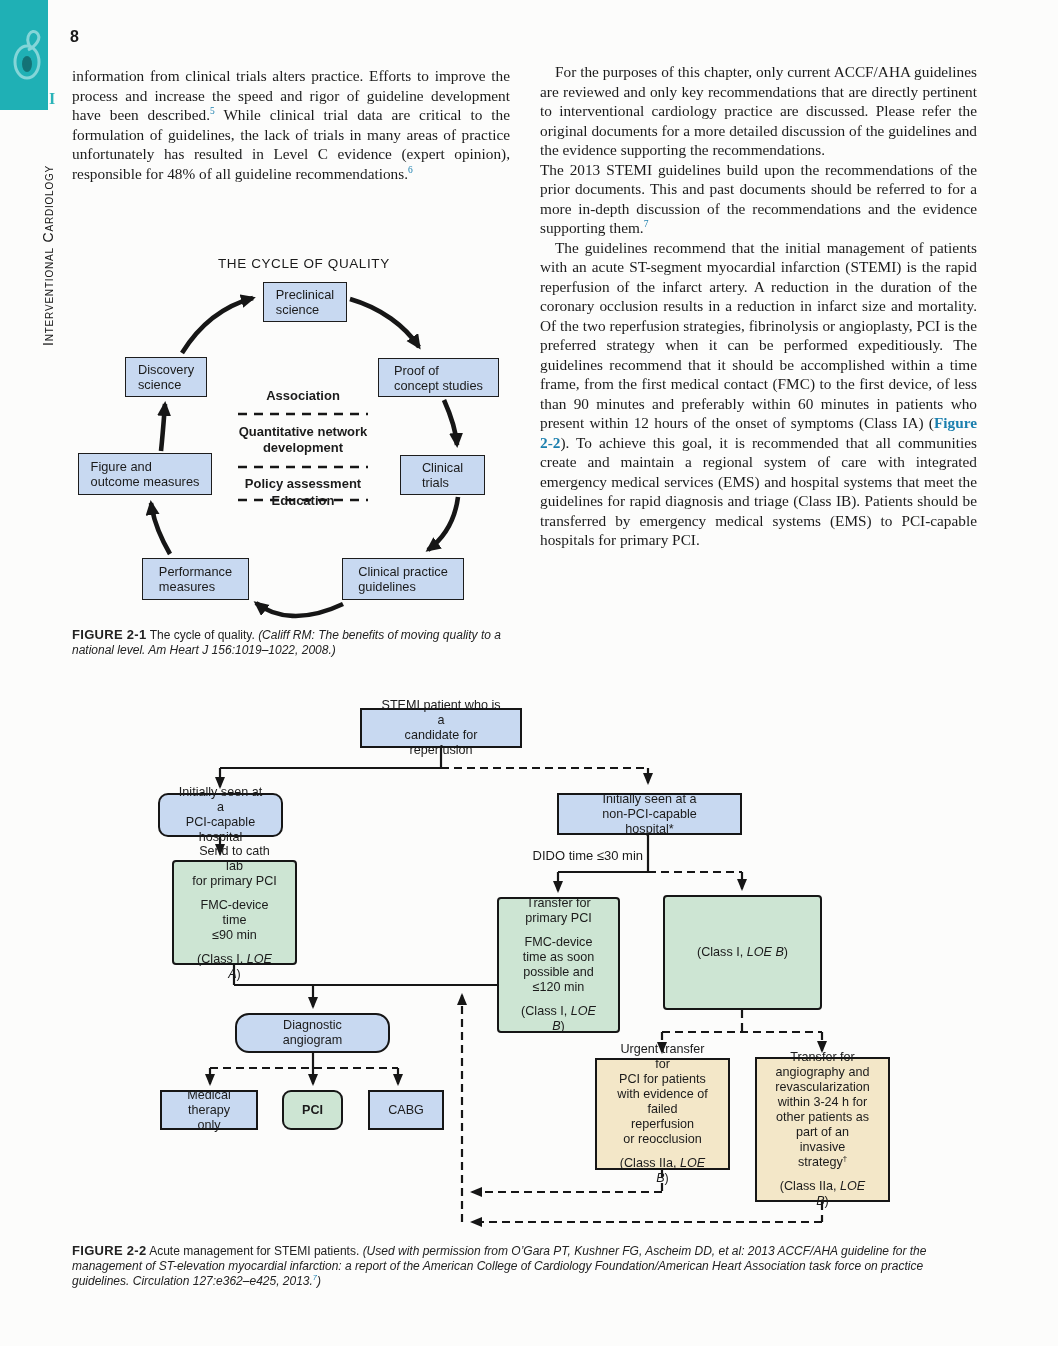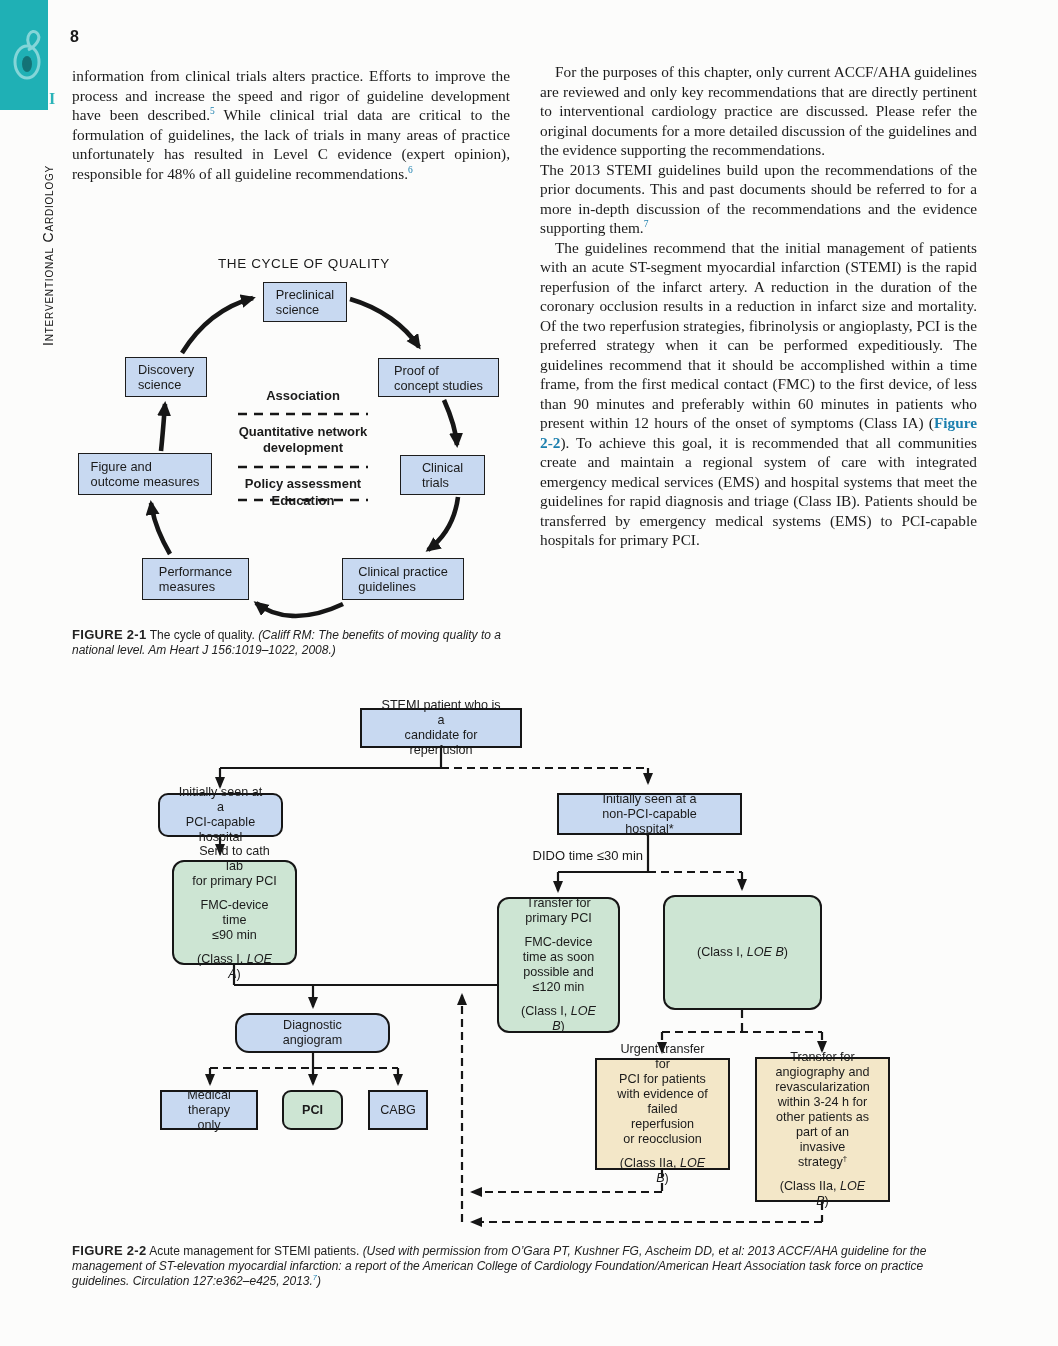--- a/index.html
+++ b/index.html
@@ -25,21 +25,21 @@
   
   .fig1-title{font-family:"Liberation Sans",sans-serif;font-size:13.5px;letter-spacing:.6px;white-space:nowrap;}
   .cyc-box{background:#c8d9f1;border:1.8px solid #1d1d1d;font-family:"Liberation Sans",sans-serif;font-size:12.8px;line-height:15px;text-align:left;display:flex;align-items:center;justify-content:center;}
   .cyc-label{font-family:"Liberation Sans",sans-serif;font-weight:bold;font-size:13px;line-height:15.5px;text-align:center;}
   .caption{font-family:"Liberation Sans",sans-serif;font-size:12px;line-height:15px;color:#222;text-align:left;}
   .caption .b{letter-spacing:.3px;font-size:13px;}
   
   .fc-node{font-family:"Liberation Sans",sans-serif;font-size:12.6px;line-height:15px;text-align:center;display:flex;flex-direction:column;align-items:center;justify-content:center;box-sizing:border-box;padding:18px;}
   .fc-node .para + .para{margin-top:9px;}
   .blue{background:#c8d9f1;border:2.2px solid #161616;}
-  .green{background:#cde5d3;border:2.2px solid #161616;border-radius:12px;}
+  .green{background:#cde5d3;border:2.2px solid #161616;border-radius:4px;}
   .tan{background:#f3e7c8;border:2.4px solid #161616;}
   .fc-label{font-family:"Liberation Sans",sans-serif;font-size:13px;}
   svg{display:block;}
 </style>
 </head>
 <body>
 
 <div class="abs brand-block">
   <svg width="48" height="110" viewBox="0 0 48 110">
     <g fill="none" stroke="#8fdadc" stroke-width="3" opacity="0.9">
@@ -178,21 +178,21 @@
     </div>
   <div class="abs fc-node blue" style="left:235px;top:318px;width:155px;height:29px;border-radius:14px;">
       <div class="para"><span>Diagnostic angiogram</span></div>
     </div>
   <div class="abs fc-node blue" style="left:160px;top:395px;width:98px;height:40px;">
       <div class="para"><span>Medical</span><br><span>therapy only</span></div>
     </div>
   <div class="abs fc-node green" style="left:282px;top:395px;width:61px;height:28px;border-radius:9px;">
       <div class="para"><span class="b">PCI</span></div>
     </div>
-  <div class="abs fc-node blue" style="left:368px;top:395px;width:60px;height:28px;">
+  <div class="abs fc-node blue" style="left:368px;top:395px;width:76px;height:28px;">
       <div class="para"><span>CABG</span></div>
     </div>
   <div class="abs fc-node tan" style="left:595px;top:363px;width:135px;height:112px;">
       <div class="para"><span>Urgent transfer for</span><br><span>PCI for patients</span><br><span>with evidence of</span><br><span>failed reperfusion</span><br><span>or reocclusion</span></div>
       <div class="para"><span>(Class IIa, </span><span class="i">LOE B</span><span>)</span></div>
     </div>
   <div class="abs fc-node tan" style="left:755px;top:362px;width:135px;height:145px;">
       <div class="para"><span>Transfer for</span><br><span>angiography and</span><br><span>revascularization</span><br><span>within 3-24 h for</span><br><span>other patients as</span><br><span>part of an</span><br><span>invasive strategy</span><sup class="supk">†</sup></div>
       <div class="para"><span>(Class IIa, </span><span class="i">LOE B</span><span>)</span></div>
     </div>

